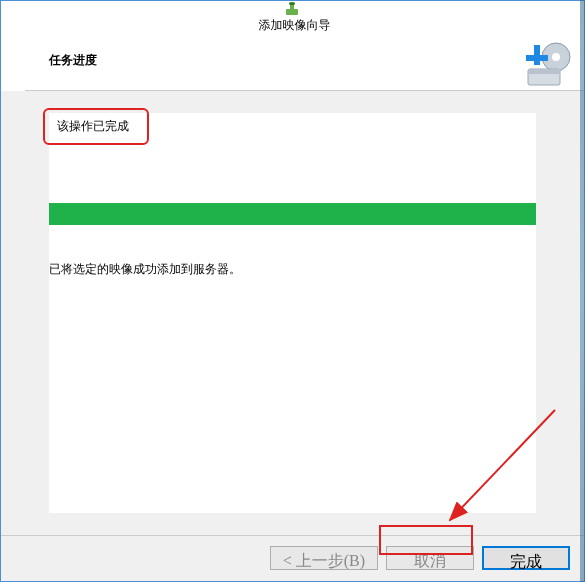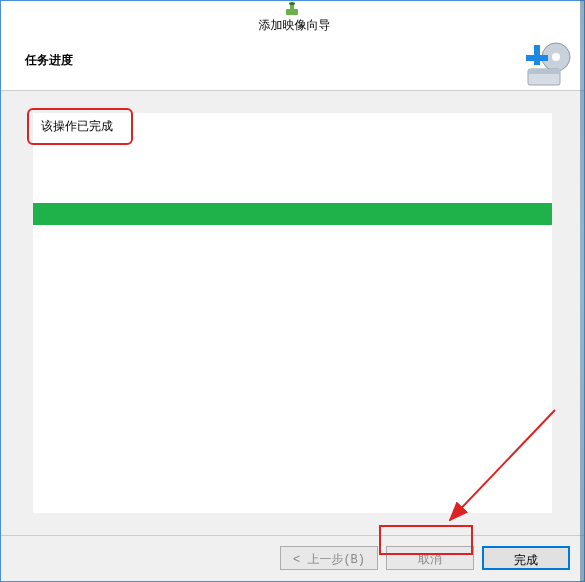--- a/index.html
+++ b/index.html
@@ -51,37 +51,38 @@
       font-family: Arial, sans-serif;
     }
     .header {
       height: 65px;
       background: #fff;
       border-bottom: 1px solid #ccc;
       display: flex;
       align-items: center;
       padding: 0 16px;
       position: relative;
+      margin-left: 24px;
     }
     .header-title {
       font-weight: bold;
       font-size: 12px;
       padding-left: 8px;
     }
     .header-icon {
       position: absolute;
       right: 12px;
       top: 8px;
       width: 50px;
       height: 50px;
     }
     .content {
       flex: 1;
       background: #f0f0f0;
-      padding: 22px 32px;
+      padding: 22px 48px;
       position: relative;
     }
     .content-inner {
       background: #fff;
       height: 400px;
       padding: 0;
       position: relative;
     }
     .status-box {
       position: absolute;
@@ -119,22 +120,22 @@
       justify-content: flex-end;
       align-items: center;
       padding: 0 14px;
       gap: 8px;
     }
     .btn {
       min-width: 88px;
       height: 24px;
       border: 1px solid #adadad;
       background: #e1e1e1;
-      font-size: 12px;
-      font-family: Liberation Mono, monospace;
+      font-size: 16px;
+      font-family: Liberation Serif, serif;
       cursor: pointer;
       padding: 4px 12px;
     }
     .btn:disabled {
       color: #888;
       cursor: default;
       background: #e8e8e8;
     }
     .btn.primary {
       border: 2px solid #0078d7;
@@ -203,20 +204,21 @@
       </svg>
     </div>
   </div>
 
   <div class="content">
     <div class="content-inner">
       <div class="status-box">
         <span class="status-text">该操作已完成</span>
       </div>
       <div class="progress-bar"></div>
+      <div class="success-msg">已将选定的映像成功添加到服务器。</div>
     </div>
   </div>
 
   <div class="footer">
     <button class="btn" disabled="">&lt; 上一步(B)</button>
     <button class="btn" disabled="">取消</button>
     <button class="btn primary">完成</button>
   </div>
 </div>
 

